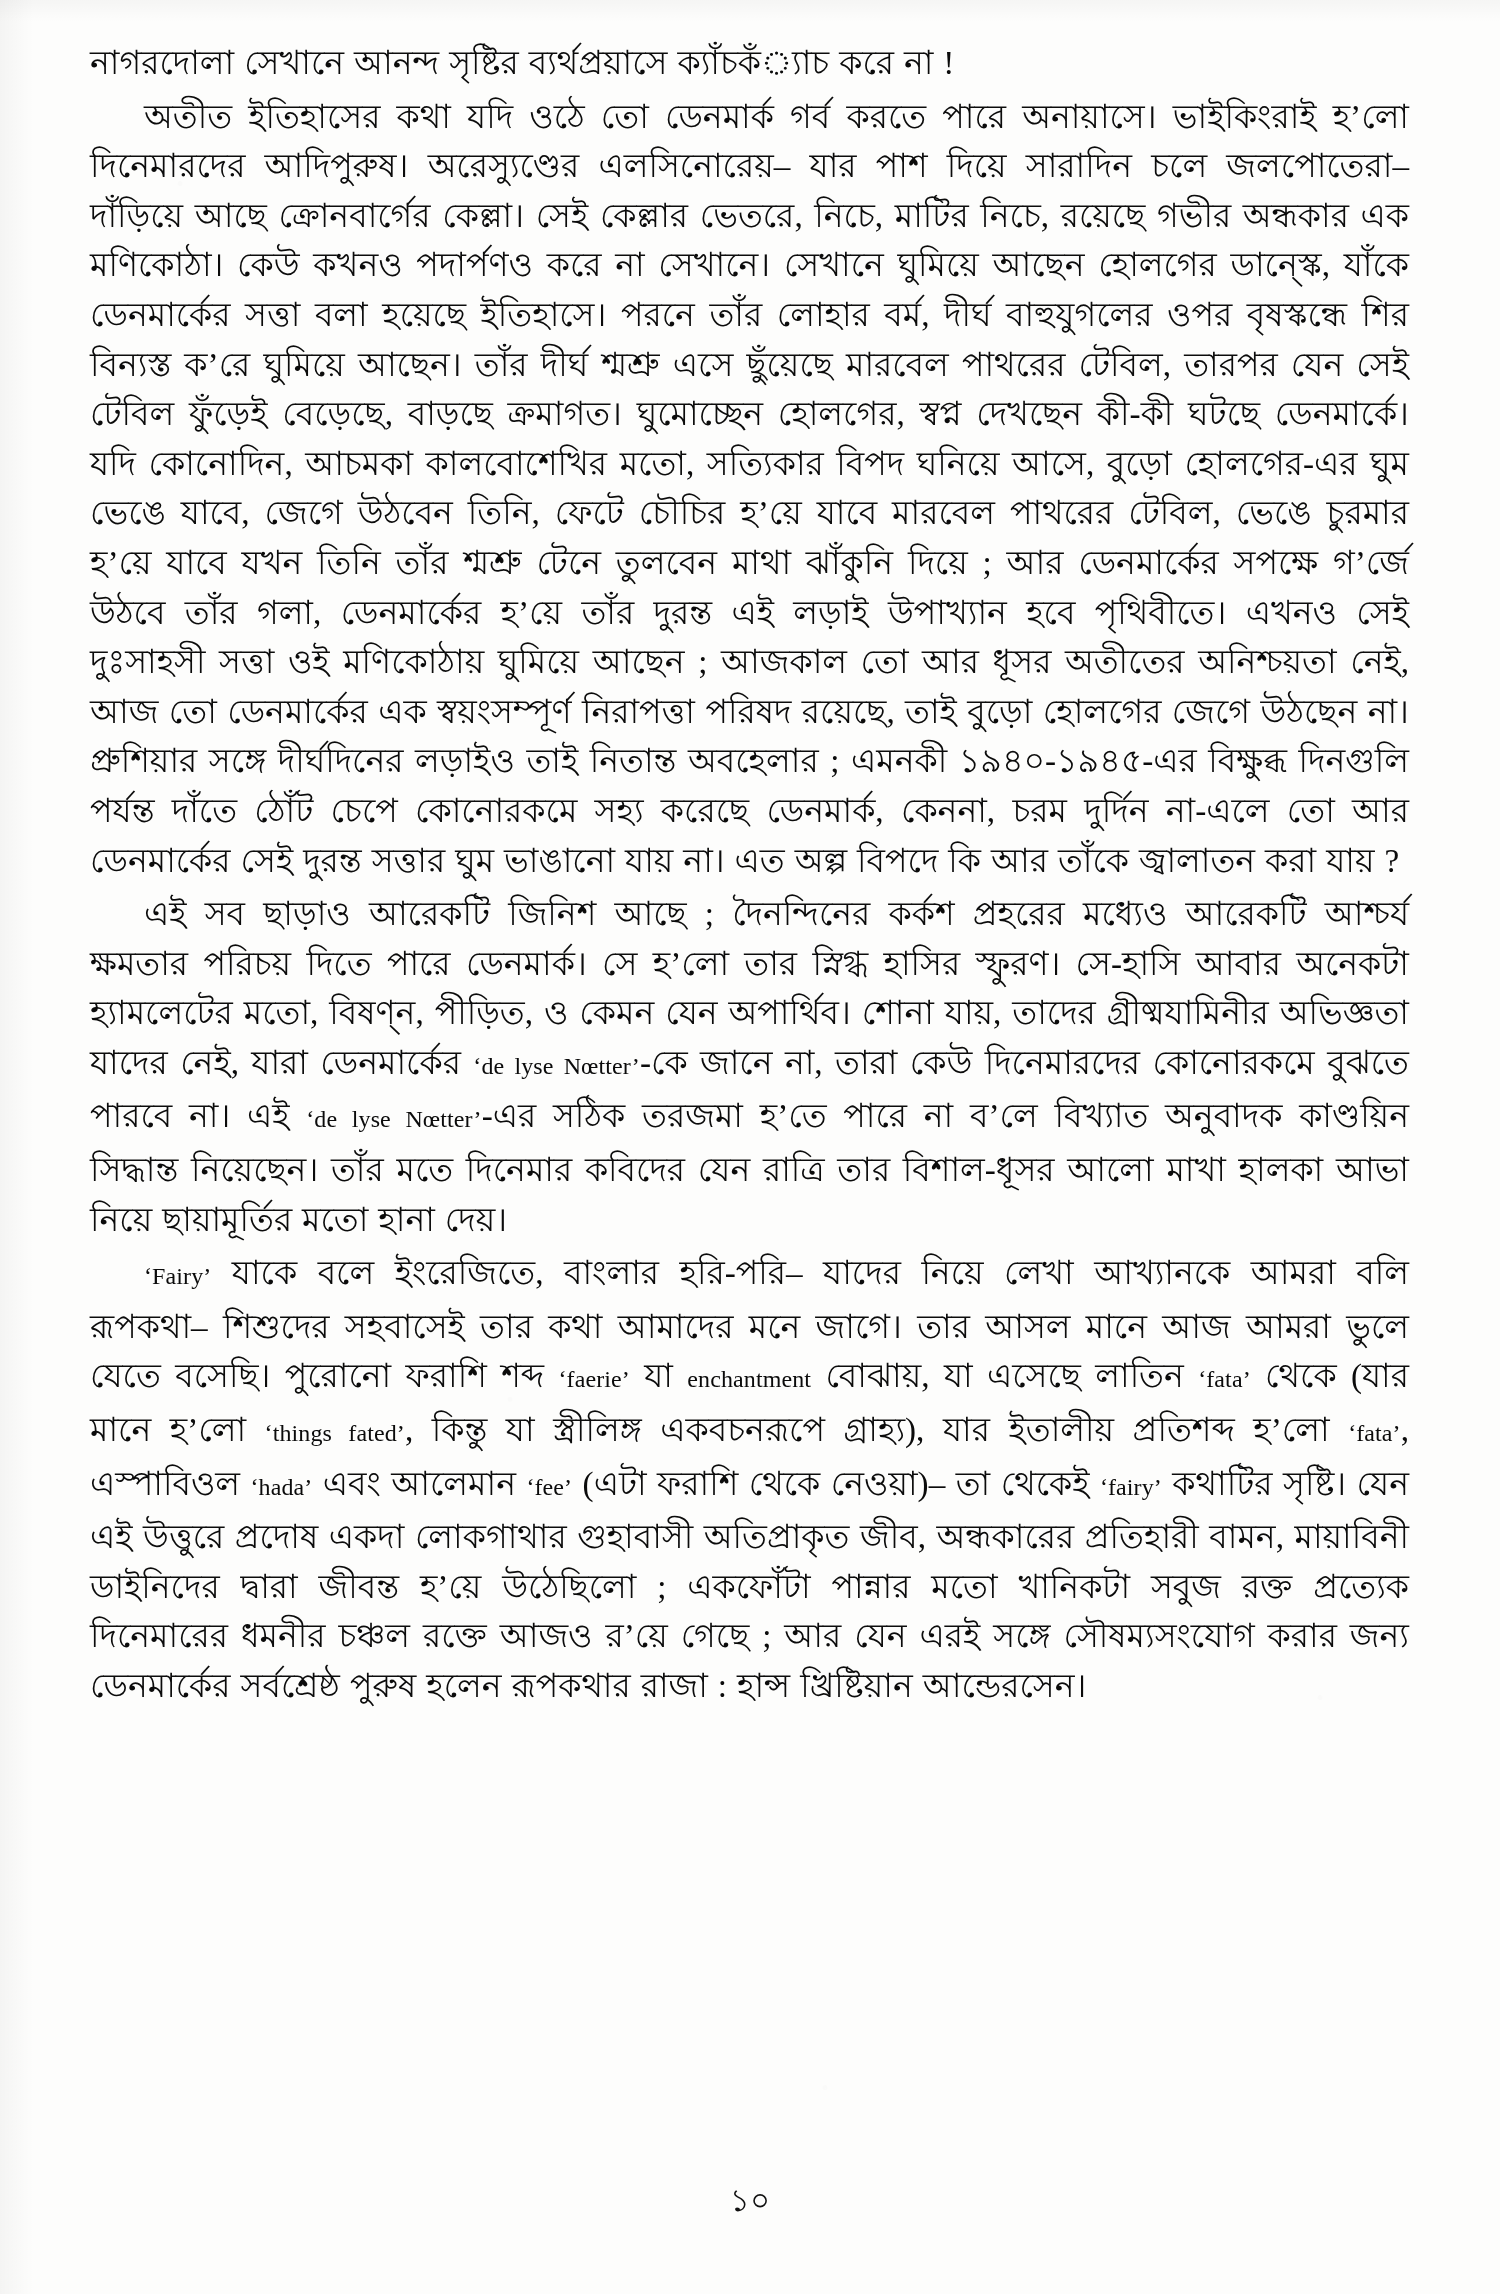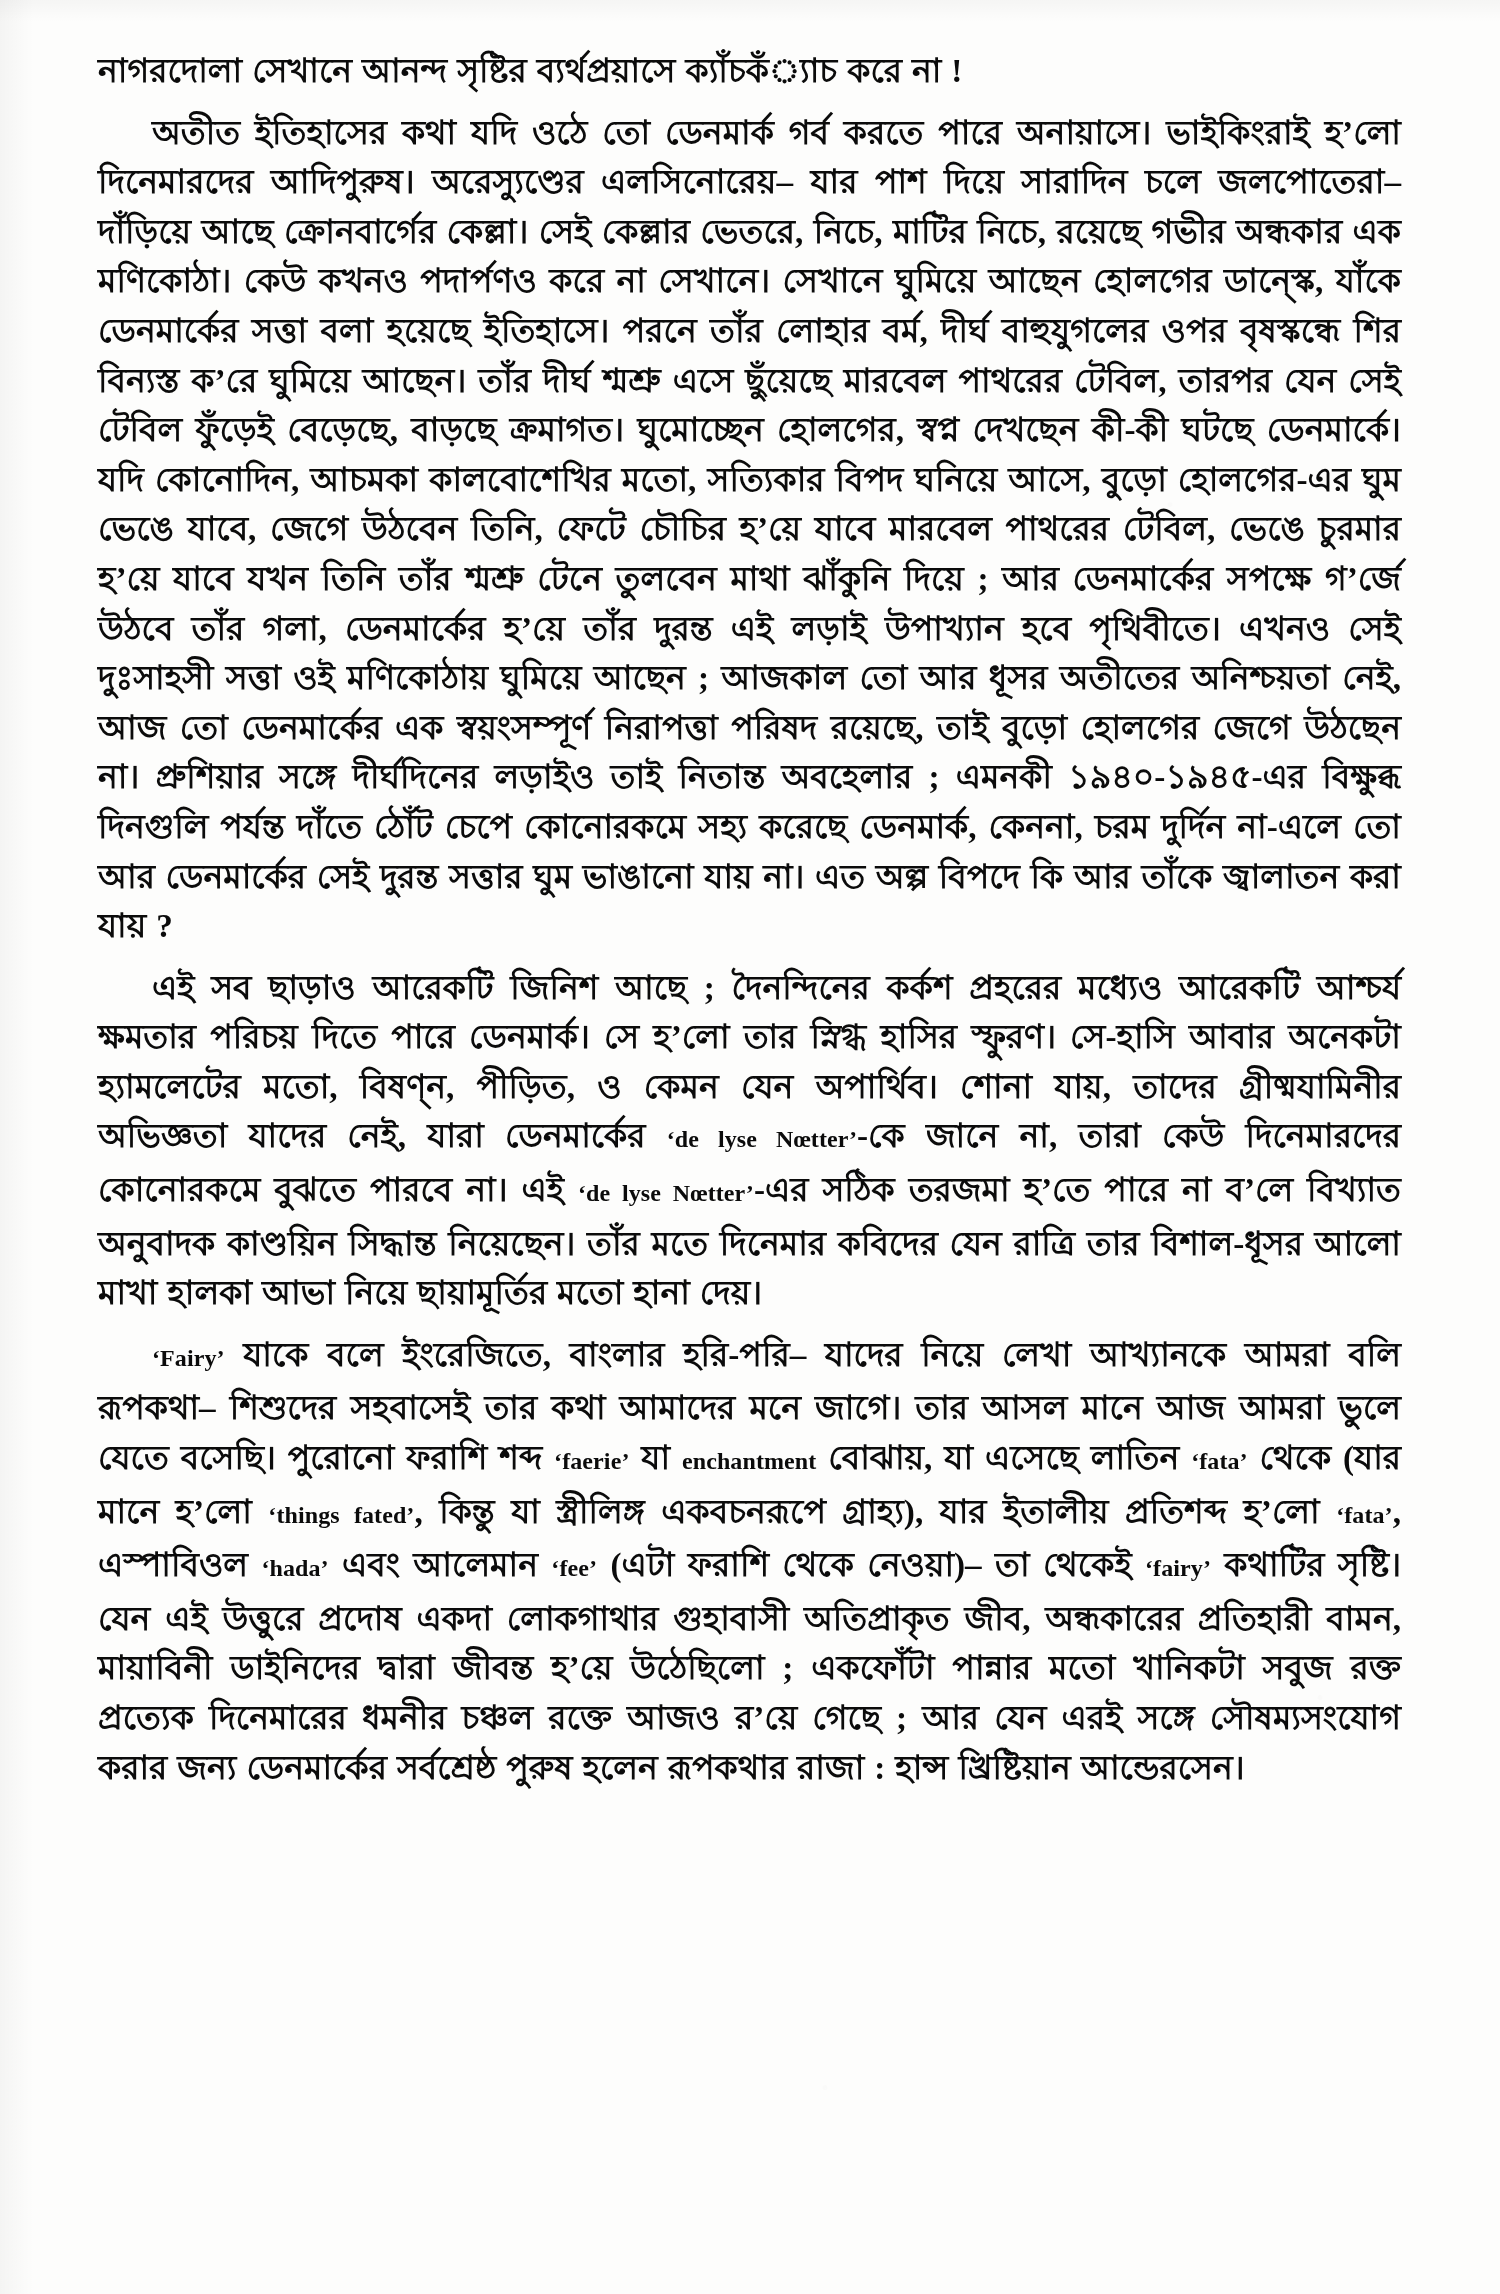--- a/index.html
+++ b/index.html
@@ -26,30 +26,29 @@
   }
 
   .text-block {
     position: absolute;
     left: 86px;
     top: 34px;
     width: 1327px;
   }
 
   p.para {
-    margin: 12px;
+    margin: 4px;
     padding: 0;
     font-family: "Liberation Serif", "DejaVu Serif", serif;
     font-size: 33.2px;
     line-height: 49.6px;
     color: #0b0b0b;
     text-align: justify;
     text-justify: inter-word;
     word-spacing: 0.05em;
-    font-weight: bold;
     -webkit-font-smoothing: none;
   }
 
   p.para + p.para {
     text-indent: 54px;
   }
 
   p.para.no-indent {
     text-indent: 0;
   }
@@ -102,14 +101,15 @@
     <p class="para no-indent">নাগরদোলা সেখানে আনন্দ সৃষ্টির ব্যর্থপ্রয়াসে ক্যাঁচকঁ্যাচ করে না !</p>
 
     <p class="para">অতীত ইতিহাসের কথা যদি ওঠে তো ডেনমার্ক গর্ব করতে পারে অনায়াসে। ভাইকিংরাই হ’লো দিনেমারদের আদিপুরুষ। অরেস্যুণ্ডের এলসিনোরেয়– যার পাশ দিয়ে সারাদিন চলে জলপোতেরা– দাঁড়িয়ে আছে ক্রোনবার্গের কেল্লা। সেই কেল্লার ভেতরে, নিচে, মাটির নিচে, রয়েছে গভীর অন্ধকার এক মণিকোঠা। কেউ কখনও পদার্পণও করে না সেখানে। সেখানে ঘুমিয়ে আছেন হোলগের ডান্স্কে, যাঁকে ডেনমার্কের সত্তা বলা হয়েছে ইতিহাসে। পরনে তাঁর লোহার বর্ম, দীর্ঘ বাহুযুগলের ওপর বৃষস্কন্ধে শির বিন্যস্ত ক’রে ঘুমিয়ে আছেন। তাঁর দীর্ঘ শ্মশ্রু এসে ছুঁয়েছে মারবেল পাথরের টেবিল, তারপর যেন সেই টেবিল ফুঁড়েই বেড়েছে, বাড়ছে ক্রমাগত। ঘুমোচ্ছেন হোলগের, স্বপ্ন দেখছেন কী-কী ঘটছে ডেনমার্কে। যদি কোনোদিন, আচমকা কালবোশেখির মতো, সত্যিকার বিপদ ঘনিয়ে আসে, বুড়ো হোলগের-এর ঘুম ভেঙে যাবে, জেগে উঠবেন তিনি, ফেটে চৌচির হ’য়ে যাবে মারবেল পাথরের টেবিল, ভেঙে চুরমার হ’য়ে যাবে যখন তিনি তাঁর শ্মশ্রু টেনে তুলবেন মাথা ঝাঁকুনি দিয়ে ; আর ডেনমার্কের সপক্ষে গ’র্জে উঠবে তাঁর গলা, ডেনমার্কের হ’য়ে তাঁর দুরন্ত এই লড়াই উপাখ্যান হবে পৃথিবীতে। এখনও সেই দুঃসাহসী সত্তা ওই মণিকোঠায় ঘুমিয়ে আছেন ; আজকাল তো আর ধূসর অতীতের অনিশ্চয়তা নেই, আজ তো ডেনমার্কের এক স্বয়ংসম্পূর্ণ নিরাপত্তা পরিষদ রয়েছে, তাই বুড়ো হোলগের জেগে উঠছেন না। প্রুশিয়ার সঙ্গে দীর্ঘদিনের লড়াইও তাই নিতান্ত অবহেলার ; এমনকী ১৯৪০-১৯৪৫-এর বিক্ষুব্ধ দিনগুলি পর্যন্ত দাঁতে ঠোঁট চেপে কোনোরকমে সহ্য করেছে ডেনমার্ক, কেননা, চরম দুর্দিন না-এলে তো আর ডেনমার্কের সেই দুরন্ত সত্তার ঘুম ভাঙানো যায় না। এত অল্প বিপদে কি আর তাঁকে জ্বালাতন করা যায় ?</p>
 
     <p class="para"><span>এই সব ছাড়াও আরেকটি জিনিশ আছে ; দৈনন্দিনের কর্কশ প্রহরের মধ্যেও আরেকটি আশ্চর্য ক্ষমতার পরিচয় দিতে পারে ডেনমার্ক। সে হ’লো তার স্নিগ্ধ হাসির স্ফুরণ। সে-হাসি আবার অনেকটা হ্যামলেটের মতো, বিষণ্ন, পীড়িত, ও কেমন যেন অপার্থিব। শোনা যায়, তাদের গ্রীষ্মযামিনীর অভিজ্ঞতা যাদের নেই, যারা ডেনমার্কের </span><span class="latin">‘de lyse Nœtter’</span><span>-কে জানে না, তারা কেউ দিনেমারদের কোনোরকমে বুঝতে পারবে না। এই </span><span class="latin">‘de lyse Nœtter’</span><span>-এর সঠিক তরজমা হ’তে পারে না ব’লে বিখ্যাত অনুবাদক কাণ্ডয়িন সিদ্ধান্ত নিয়েছেন। তাঁর মতে দিনেমার কবিদের যেন রাত্রি তার বিশাল-ধূসর আলো মাখা হালকা আভা নিয়ে ছায়ামূর্তির মতো হানা দেয়।</span></p>
 
     <p class="para"><span class="latin">‘Fairy’</span><span> যাকে বলে ইংরেজিতে, বাংলার হরি-পরি– যাদের নিয়ে লেখা আখ্যানকে আমরা বলি রূপকথা– শিশুদের সহবাসেই তার কথা আমাদের মনে জাগে। তার আসল মানে আজ আমরা ভুলে যেতে বসেছি। পুরোনো ফরাশি শব্দ </span><span class="latin">‘faerie’</span><span> যা </span><span class="latin">enchantment</span><span> বোঝায়, যা এসেছে লাতিন </span><span class="latin">‘fata’</span><span> থেকে (যার মানে হ’লো </span><span class="latin">‘things fated’</span><span>, কিন্তু যা স্ত্রীলিঙ্গ একবচনরূপে গ্রাহ্য), যার ইতালীয় প্রতিশব্দ হ’লো </span><span class="latin">‘fata’</span><span>, এস্পাবিওল </span><span class="latin">‘hada’</span><span> এবং আলেমান </span><span class="latin">‘fee’</span><span> (এটা ফরাশি থেকে নেওয়া)– তা থেকেই </span><span class="latin">‘fairy’</span><span> কথাটির সৃষ্টি। যেন এই উত্তুরে প্রদোষ একদা লোকগাথার গুহাবাসী অতিপ্রাকৃত জীব, অন্ধকারের প্রতিহারী বামন, মায়াবিনী ডাইনিদের দ্বারা জীবন্ত হ’য়ে উঠেছিলো ; একফোঁটা পান্নার মতো খানিকটা সবুজ রক্ত প্রত্যেক দিনেমারের ধমনীর চঞ্চল রক্তে আজও র’য়ে গেছে ; আর যেন এরই সঙ্গে সৌষম্যসংযোগ করার জন্য ডেনমার্কের সর্বশ্রেষ্ঠ পুরুষ হলেন রূপকথার রাজা : হান্স খ্রিষ্টিয়ান আন্ডেরসেন।</span></p>
 
   </div>
 
+  <div class="folio">১০</div>
 
 </div>
 
 </body></html>

